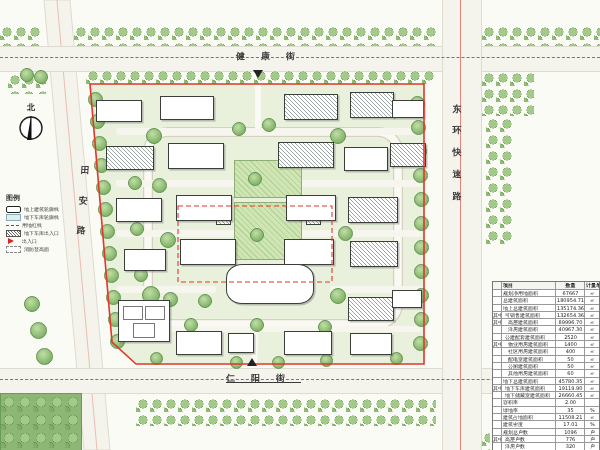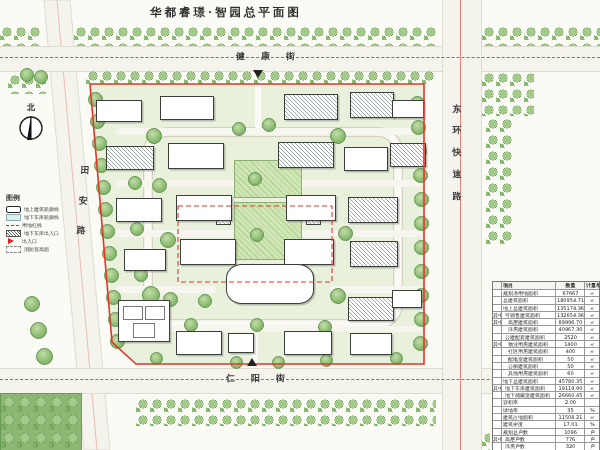--- a/index.html
+++ b/index.html
@@ -206,24 +206,23 @@
     </div>
 
   <svg class="layer" width="600" height="450" style="z-index:7">
     <polygon points="90,84 424,84 424,364 136,364 112,342" fill="none" stroke="#e0382a" stroke-width="1.6"></polygon>
     <rect x="178" y="206" width="154" height="76" fill="none" stroke="#e0382a" stroke-width="1.1" stroke-dasharray="5,3"></rect>
   </svg>
 
   <div class="tri" style="left:253px;top:70px;border-left:5px solid transparent;border-right:5px solid transparent;border-top:8px solid #222;"></div>
   <div class="tri" style="left:247px;top:358px;border-left:5px solid transparent;border-right:5px solid transparent;border-bottom:8px solid #222;"></div>
 
-  <div id="title">华都睿璟·智园总平面图</div>
 
   <div class="street-label" style="left:236px;top:50px;text-align:center;">健康街</div>
-  <div class="street-label" style="left:226px;top:372px;">仁阳街</div>
+  <div class="street-label" style="left:226px;top:372px;text-decoration:underline;">仁阳街</div>
   <div class="street-label vert" style="left:450px;top:96px;">东环快速路</div>
   <div class="street-label vert" style="left:76px;top:158px;transform:rotate(4deg);letter-spacing:30px;">田安路</div>
 
   <div id="compass">
     <div class="north-label">北</div>
     <svg width="30" height="30" viewBox="0 0 30 30">
       <circle cx="15" cy="15" r="11" fill="#fff" stroke="#222" stroke-width="1.4"></circle>
       <polygon points="15,3 15,27 11,27" fill="#111"></polygon>
       <line x1="15" y1="3" x2="15" y2="27" stroke="#111" stroke-width="1"></line>
     </svg>

